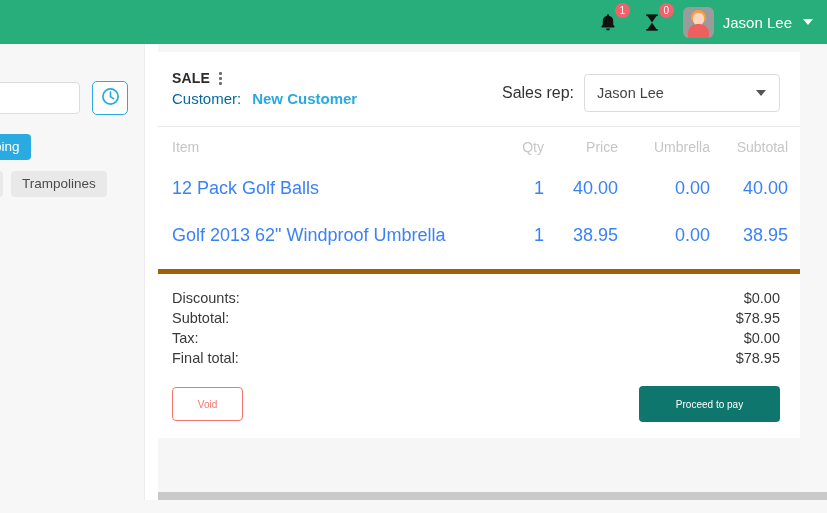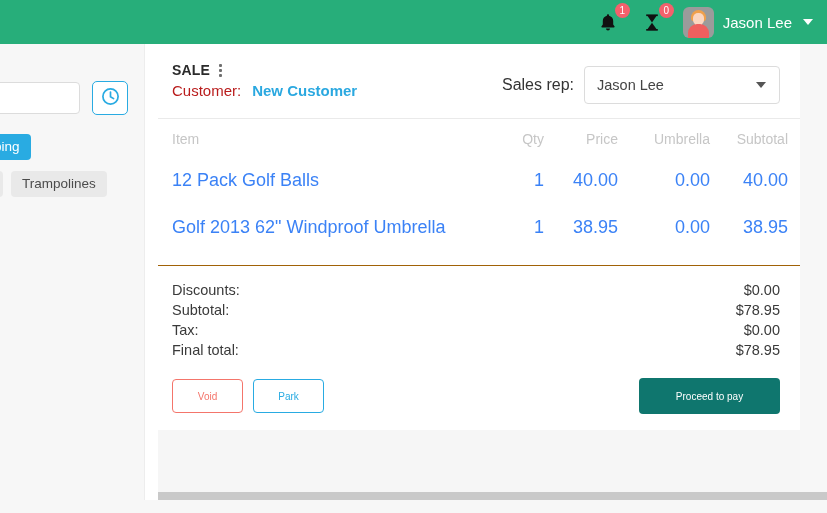--- a/index.html
+++ b/index.html
@@ -182,21 +182,21 @@
     border-radius: 4px;
     font-size: 13.5px;
     white-space: nowrap;
   }
   .tag.blue { background: #29abe2; color: #ffffff; }
   .tag.grey { background: #e9e9e9; color: #4b4b4b; }
 
   
   .card {
     position: absolute;
-    left: 158px; top: 44px;
+    left: 158px; top: 52px;
     width: 642px;
     height: 386px;
     background: #ffffff;
     box-sizing: border-box;
     display: flex;
     flex-direction: column;
   }
   .card-header {
     padding: 18px 20px 10px 14px;
     display: flex;
@@ -229,21 +229,21 @@
     width: 3px; height: 3px;
     background: #6f6f6f;
     border-radius: 1px;
   }
   .customer-line {
     display: flex;
     align-items: baseline;
     gap: 11px;
     font-size: 15px;
   }
-  .customer-label { color: #b91c1c; }
+  .customer-label { color: #0369a1; }
   .customer-link {
     color: #2aa8e0;
     font-weight: bold;
     cursor: pointer;
     font-size: 15px;
   }
   .salesrep-wrap {
     display: flex;
     align-items: center;
     gap: 10px;
@@ -270,21 +270,21 @@
     border-left: 5px solid transparent;
     border-right: 5px solid transparent;
     border-top: 6px solid #555;
   }
 
   
   .items-area {
     flex: 1;
     display: flex;
     flex-direction: column;
-    border-bottom: 1px solid #a16207;
+    border-bottom: 5px solid #a16207;
     overflow: hidden;
   }
   table.items {
     width: 100%;
     border-collapse: collapse;
     table-layout: fixed;
   }
   table.items th {
     font-weight: normal;
     color: #c6c6c6;
@@ -547,21 +547,20 @@
         <span class="t-val">$0.00</span>
       </div>
       <div class="total-row">
         <span>Final total:</span>
         <span class="t-val">$78.95</span>
       </div>
     </div>
 
     <div class="actions">
       <button class="btn btn-void">Void</button>
-      <button class="btn btn-park">Park</button>
       <button class="btn btn-pay">Proceed to pay</button>
     </div>
 
   </div>
 
   <div class="hscrollbar"></div>
   <div class="bottom-strip"></div>
 
 </div>
 

